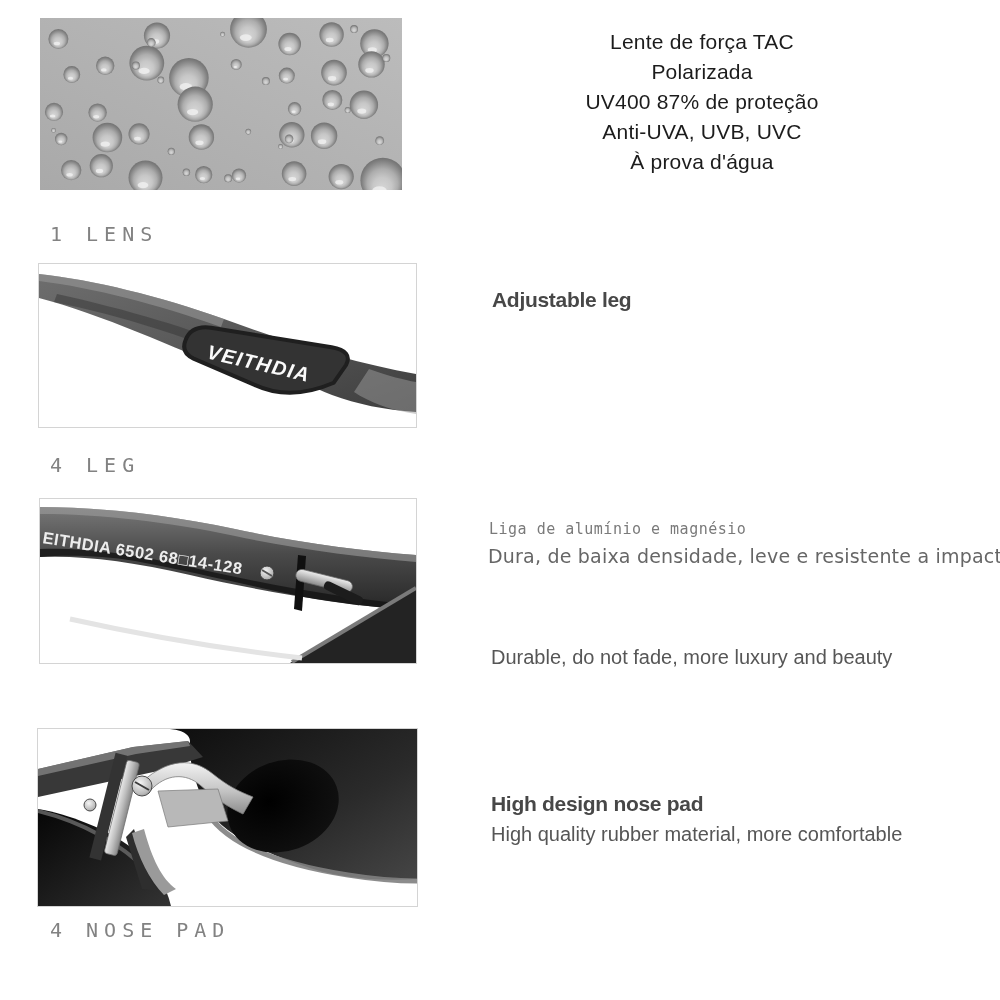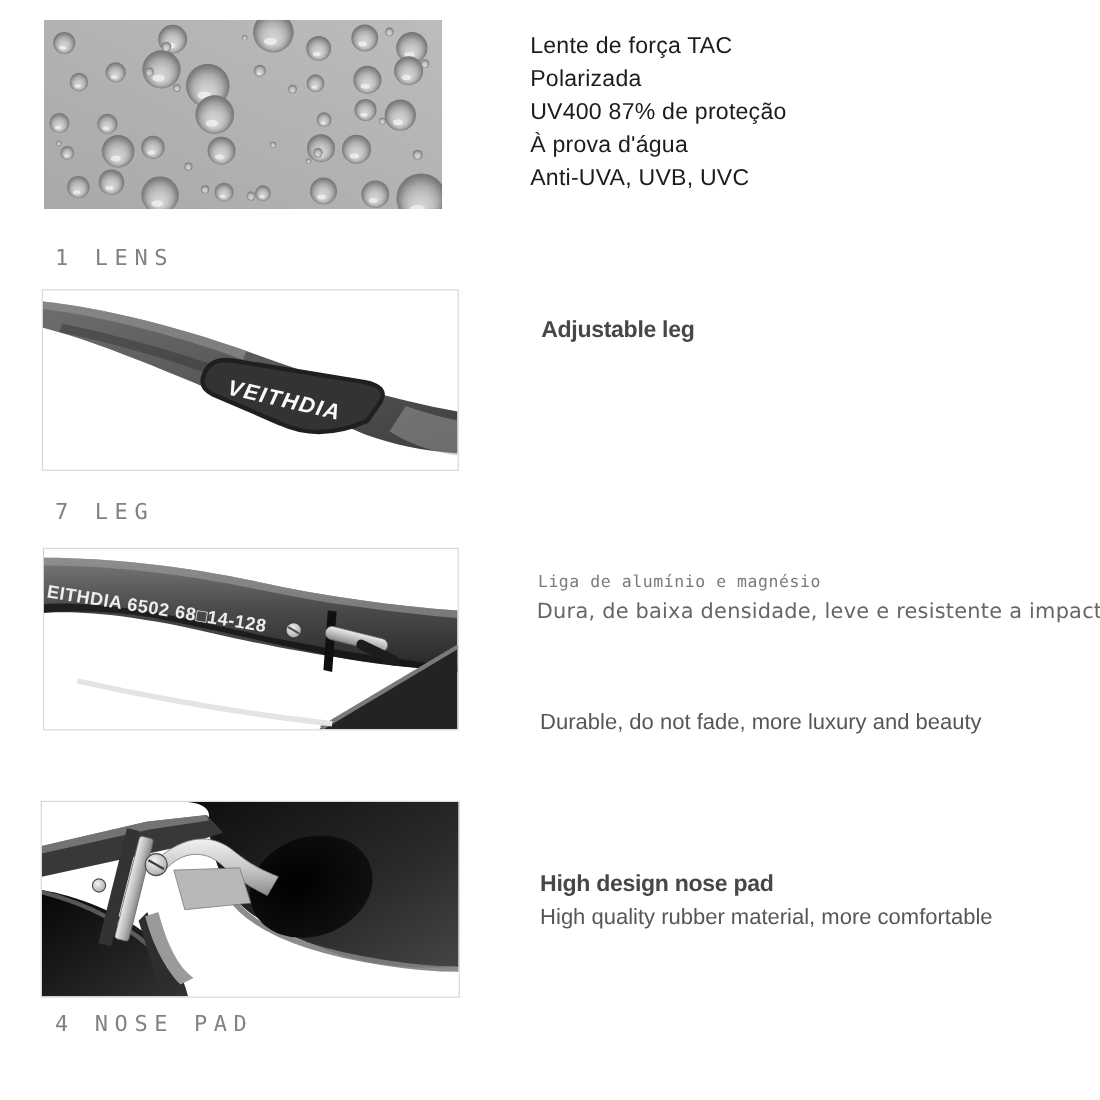--- a/index.html
+++ b/index.html
@@ -1,17 +1,17 @@
 <!DOCTYPE html>
 <html><head>
 <meta charset="utf-8">
 <style>
   html,body{margin:0;padding:0;background:#ffffff;width:1000px;height:1000px;
     font-family:"Liberation Sans",sans-serif;overflow:hidden;}
-  .page{position:relative;width:1000px;height:824px;background:#fff;}
+  .page{position:relative;width:1000px;height:824px;background:#fff;text-align:center;}
   .photo{position:absolute;background:#fff;border:1px solid #d4d4d4;overflow:hidden;}
   .photo svg{display:block;}
   .droplets{border:none;}
   .intro{position:absolute;left:482px;top:27px;width:440px;font-size:21px;
     line-height:30px;color:#1c1c1c;letter-spacing:0.2px;}
   .sec-label{position:absolute;font-family:"DejaVu Sans Mono",monospace;
     font-size:20px;color:#828282;letter-spacing:6px;white-space:nowrap;}
   .feat-heading{position:absolute;font-size:21px;font-weight:700;color:#474747;
     letter-spacing:-0.3px;white-space:nowrap;}
   .feat-body{position:absolute;font-size:20px;color:#565656;white-space:nowrap;}
@@ -125,22 +125,22 @@
         <circle cx="131.3" cy="133.3" r="3.6" fill="url(#dropG)"></circle>
         <circle cx="240.6" cy="128.5" r="2.4" fill="url(#dropG)"></circle>
         <circle cx="182.6" cy="16.2" r="2.4" fill="url(#dropG)"></circle>
       </svg>
   </div>
 
   <div class="intro">
     <div>Lente de força TAC</div>
     <div>Polarizada</div>
     <div>UV400 87% de proteção</div>
+    <div>Anti-UVA, UVB, UVC</div>
     <div>À prova d'água</div>
-    <div>Anti-UVA, UVB, UVC</div>
   </div>
 
   <div class="sec-label" style="left:50px;top:222px;">1 LENS</div>
 
   <div class="photo" style="left:38px;top:263px;width:377px;height:163px;">
     <svg width="377" height="163" viewBox="0 0 377 163">
       <defs>
         <linearGradient id="legG" x1="0" y1="0" x2="1" y2="1">
           <stop offset="0" stop-color="#6e6e6e"></stop>
           <stop offset="0.55" stop-color="#555555"></stop>
@@ -155,21 +155,21 @@
       <path fill="#9c9c9c" opacity="0.5" d="M330,105 C350,112 365,116 377,118 L377,150 C350,146 330,138 315,128 Z"></path>
       <g transform="translate(148,52) rotate(13)">
         <path fill="#333333" stroke="#1f1f1f" stroke-width="4" d="M4,24 Q6,8 26,6 L148,-2 Q170,-3 166,12 L158,32 Q120,60 82,52 L16,40 Q2,37 4,24 Z"></path>
         <text x="28" y="37" font-family="Liberation Sans, sans-serif" font-size="20" font-weight="700" font-style="italic" fill="#fafafa" letter-spacing="1.5">VEITHDIA</text>
       </g>
     </svg>
   </div>
 
   <div class="feat-heading" style="left:492px;top:288px;">Adjustable leg</div>
 
-  <div class="sec-label" style="left:50px;top:453px;">7 LEG</div>
+  <div class="sec-label" style="left:50px;top:453px;">4 LEG</div>
 
   <div class="photo" style="left:39px;top:498px;width:376px;height:164px;">
     <svg width="376" height="164" viewBox="0 0 376 164">
       <defs>
         <linearGradient id="barG" x1="0" y1="0" x2="0" y2="1">
           <stop offset="0" stop-color="#787878"></stop>
           <stop offset="0.45" stop-color="#4a4a4a"></stop>
           <stop offset="1" stop-color="#262626"></stop>
         </linearGradient>
         <linearGradient id="silverH" x1="0" y1="0" x2="0" y2="1">

